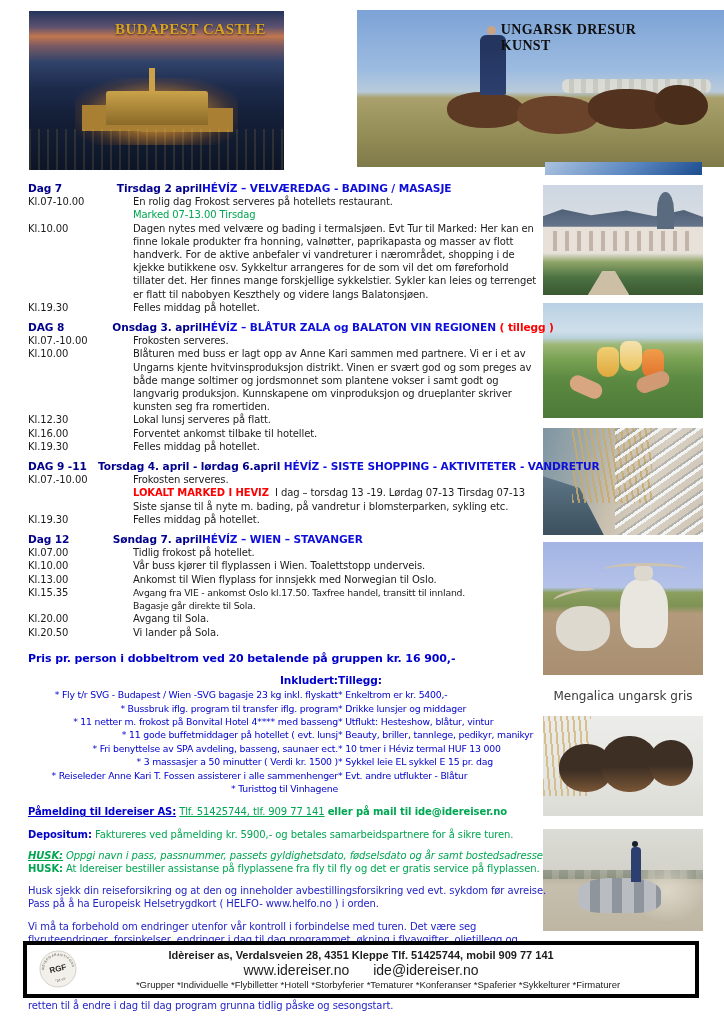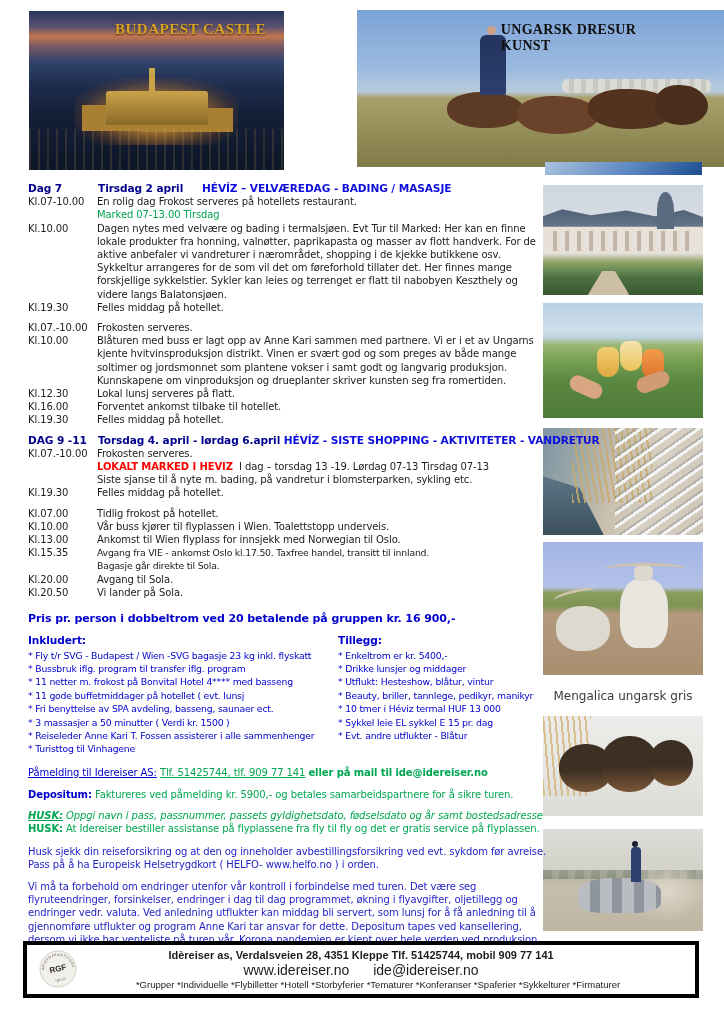--- a/index.html
+++ b/index.html
@@ -89,37 +89,37 @@
   #ph-horsemen .herd{position:absolute;left:22%;top:48%;width:52%;height:34%;
     background:repeating-linear-gradient(90deg,#b9bcc0 0 12px,#8f959c 12px 22px);border-radius:40% 40% 30% 30%;}
   #ph-horsemen .rider2{position:absolute;left:55%;top:18%;width:6%;height:34%;background:#2c3f6e;border-radius:4px 4px 0 0;}
   #ph-horsemen .rider2:before{content:"";position:absolute;left:15%;top:-6px;width:6px;height:6px;border-radius:50%;background:#16202c;}
   .side-caption{font-size:12px;color:#3a3a3a;text-align:center;margin:0 0 12px 0;height:15px;}
   
   #main-col{position:absolute;left:28px;top:182px;width:513px;font-size:10px;line-height:13.2px;letter-spacing:-.1px;}
   .day{margin-bottom:7px;}
   .day-header{font-weight:bold;font-size:10.6px;white-space:nowrap;}
   .d-label{display:inline-block;width:70px;color:#00008B;}
-  .d-date{display:inline-block;min-width:104px;color:#00008B;}
+  .d-date{display:inline-block;min-width:104px;color:#00008B;text-align:right;}
   .d-title{color:#0E0EDC;}
   .d-red{color:#FF0000;}
-  .srow{display:flex;}
+  .srow{display:flex;gap:36px;}
   .time{flex:0 0 69px;}
   .desc{flex:1;}
   .green-line{color:#00A651;}
   .red-label{color:#FF0000;font-weight:bold;}
   .condensed{font-size:9.3px;letter-spacing:-.2px;}
   .price{color:#0000CD;font-weight:bold;font-size:11px;margin:13px 0 9px 0;}
   .cols{display:flex;}
-  .col-inc{flex:0 0 310px;}
+  .col-inc{flex:0 0 310px;text-align:right;}
   .col-ext{flex:1;}
   .list-head{color:#0000CD;font-weight:bold;font-size:10.6px;margin-bottom:1px;}
   .list-item{color:#0000CD;font-size:9.3px;line-height:13.4px;letter-spacing:-.2px;white-space:nowrap;}
   .signup{margin-top:10px;font-size:10px;white-space:nowrap;}
-  .signup-label{color:#0000CD;font-weight:normal;text-decoration:underline;}
+  .signup-label{color:#0000CD;font-weight:bold;text-decoration:underline;}
   .signup-phones{color:#00A651;text-decoration:underline;}
   .signup-rest{color:#00A651;font-weight:bold;}
   .dep-line{margin-top:9px;white-space:nowrap;}
   .dep-label{color:#0000CD;font-weight:bold;}
   .dep-text{color:#00A651;}
   .husk{margin-top:8px;color:#00A651;white-space:nowrap;}
   .husk + .husk{margin-top:0;}
   .husk .hl{font-weight:bold;}
   .husk .ul{text-decoration:underline;}
   .husk .it{font-style:italic;}
@@ -217,20 +217,23 @@
     </div>
     <div class="srow">
       <span class="time">Kl.19.30</span>
       <div class="desc">
         <div>Felles middag på hotellet.</div>
       </div>
     </div>
   </div>
 
   <div class="day">
+    <div class="day-header">
+      <span class="d-label">DAG 8</span><span class="d-date">Onsdag 3. april</span><span class="d-title">HÉVÍZ  – BLÅTUR  ZALA og BALATON VIN REGIONEN</span>&nbsp;<span class="d-red">(  tillegg )</span>
+    </div>
     <div class="srow">
       <span class="time">Kl.07.-10.00</span>
       <div class="desc">
           <div>Frokosten serveres.</div>
         </div>
     </div>
     <div class="srow">
       <span class="time">Kl.10.00</span>
       <div class="desc">
           <div>Blåturen med buss er lagt opp av Anne Kari sammen med partnere. Vi er i et av Ungarns kjente hvitvinsproduksjon distrikt. Vinen er svært god og som preges av både mange soltimer og jordsmonnet som plantene vokser i samt godt og langvarig produksjon. Kunnskapene om vinproduksjon og drueplanter skriver kunsten seg fra romertiden.</div>
@@ -270,20 +273,23 @@
     </div>
     <div class="srow">
       <span class="time">Kl.19.30</span>
       <div class="desc">
           <div>Felles middag på hotellet.</div>
         </div>
     </div>
   </div>
 
   <div class="day">
+    <div class="day-header">
+      <span class="d-label">Dag 12</span><span class="d-date">Søndag 7. april</span><span class="d-title">HÉVÍZ – WIEN –  STAVANGER</span>
+    </div>
     <div class="srow">
       <span class="time">Kl.07.00</span>
       <div class="desc">
           <div>Tidlig frokost på hotellet.</div>
         </div>
     </div>
     <div class="srow">
       <span class="time">Kl.10.00</span>
       <div class="desc">
           <div>Vår buss kjører til flyplassen i Wien. Toalettstopp underveis.</div>

